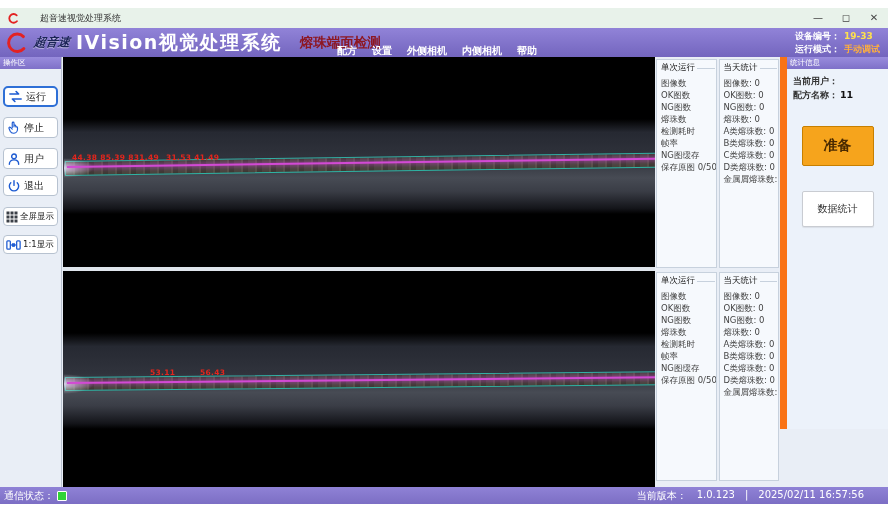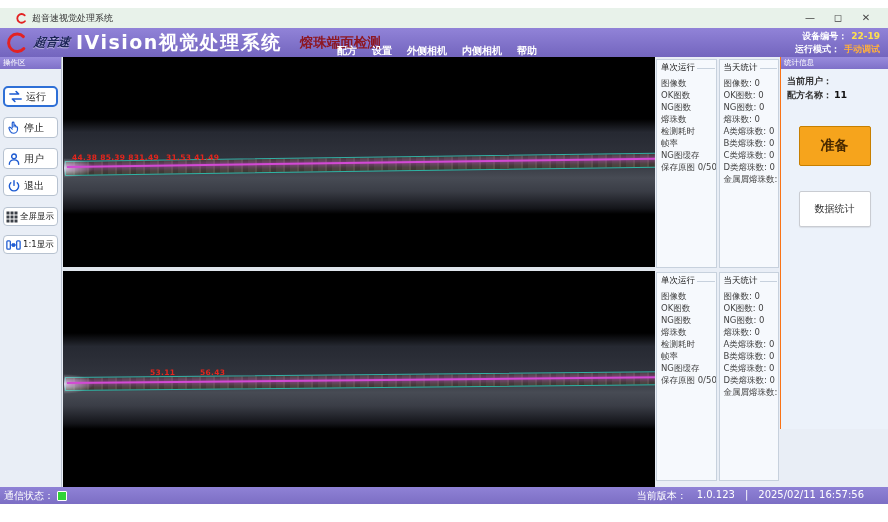--- a/index.html
+++ b/index.html
@@ -1,37 +1,37 @@
 <!DOCTYPE html>
 <html><head>
 <meta charset="utf-8">
 <style>
   html,body{margin:0;padding:0;background:#fff;}
   .screen{position:relative;width:888px;height:522px;background:#fff;overflow:hidden;
           font-family:"DejaVu Sans","Liberation Sans",sans-serif;}
 
   
   .titlebar{position:absolute;top:8px;left:0;width:888px;height:20px;background:#e8f2ea;
-            display:flex;align-items:center;padding:0 16px;box-sizing:border-box;gap:5px;}
+            display:flex;align-items:center;padding:0 8px;box-sizing:border-box;gap:21px;}
   .titlebar .tb-title{font-size:9px;color:#333;}
   .tb-controls{margin-left:auto;display:flex;gap:16px;align-items:center;}
   .tb-controls span{font-size:10px;color:#444;width:12px;text-align:center;cursor:default;line-height:10px;}
 
   
   .header{position:absolute;top:28px;left:0;width:888px;height:29px;
           background:linear-gradient(#9183d8,#7365be);}
   .header-left{position:absolute;left:6px;top:0;height:29px;display:flex;align-items:center;gap:6px;}
   .logo-text{font-size:12px;font-weight:bold;font-style:italic;color:#1b2456;
              text-shadow:0 1px 1px rgba(255,255,255,.55);transform:skewX(-8deg);}
   .app-title{font-size:19px;font-weight:bold;color:#fff;letter-spacing:1.5px;white-space:nowrap;}
   .subtitle{font-size:13.5px;font-weight:bold;color:#8d1722;margin-left:12px;white-space:nowrap;}
   .menu{position:absolute;left:337px;top:8px;height:29px;display:flex;align-items:center;gap:15px;}
   .menu span{font-size:10px;font-weight:bold;color:#fff;cursor:default;white-space:nowrap;}
   .devinfo{position:absolute;right:8px;top:2px;font-size:9px;line-height:13px;text-align:left;}
-  .devinfo .row{display:flex;justify-content:flex-end;gap:4px;}
+  .devinfo .row{display:flex;justify-content:flex-start;gap:4px;}
   .devinfo .lab{color:#fff;font-weight:bold;}
   .dev-value{color:#ffe14d;font-weight:bold;}
   .mode-value{color:#ffaf3c;font-weight:bold;}
 
   
   .main-bg{position:absolute;top:57px;left:0;width:888px;height:430px;background:#e9eef6;}
   .panel-head{height:12px;background:linear-gradient(#998cdd,#7e70c8);color:#fff;font-size:7.5px;
               display:flex;align-items:center;padding-left:3px;}
 
   
@@ -73,21 +73,21 @@
   .g1{top:2px;height:209px;}
   .g2{top:215px;height:209px;}
   .stat-col{flex:1;background:#f6f9fd;border:1px solid #c7d1dd;box-sizing:border-box;
             padding:2px 1px 0 4px;overflow:hidden;}
   .col-title{font-size:8.5px;color:#222;display:flex;align-items:center;gap:2px;margin-bottom:3px;white-space:nowrap;}
   .col-title::after{content:"";flex:1;height:1px;background:#c7d1dd;min-width:3px;}
   .stat-row{font-size:8.5px;line-height:12px;color:#444;white-space:nowrap;}
 
   
   .info-panel{position:absolute;top:57px;left:780px;width:108px;height:372px;background:#ecf2fa;
-              border-left:1px solid #f97316;box-sizing:border-box;}
+              border-left:7px solid #f97316;box-sizing:border-box;}
   .info-rows{padding:5px 6px 0 6px;font-size:9px;font-weight:bold;color:#333;}
   .info-rows .row{line-height:14px;white-space:nowrap;}
   .info-val{color:#111;margin-left:2px;font-size:9.5px;}
   .prepare-btn{display:block;margin:24px auto 0;width:72px;height:40px;background:#f6a41c;
                border:1px solid #c77f00;border-radius:2px;color:#4a2a00;font-weight:bold;
                font-size:14px;font-family:inherit;cursor:default;}
   .data-btn{display:block;margin:25px auto 0;width:72px;height:36px;background:#fff;
             border:1px solid #c9ccd2;border-radius:2px;color:#333;font-size:10px;
             font-family:inherit;cursor:default;box-shadow:0 1px 1px rgba(0,0,0,.08);}
 
@@ -128,21 +128,21 @@
     <div class="menu">
       <span>配方</span>
       <span>设置</span>
       <span>外侧相机</span>
       <span>内侧相机</span>
       <span>帮助</span>
     </div>
     <div class="devinfo">
       <div class="row">
           <span class="lab">设备编号：</span>
-          <span class="dev-value">22-19</span>
+          <span class="dev-value">19-33</span>
         </div>
       <div class="row">
           <span class="lab">运行模式：</span>
           <span class="mode-value">手动调试</span>
         </div>
     </div>
   </div>
 
   <div class="main-bg"></div>
 

